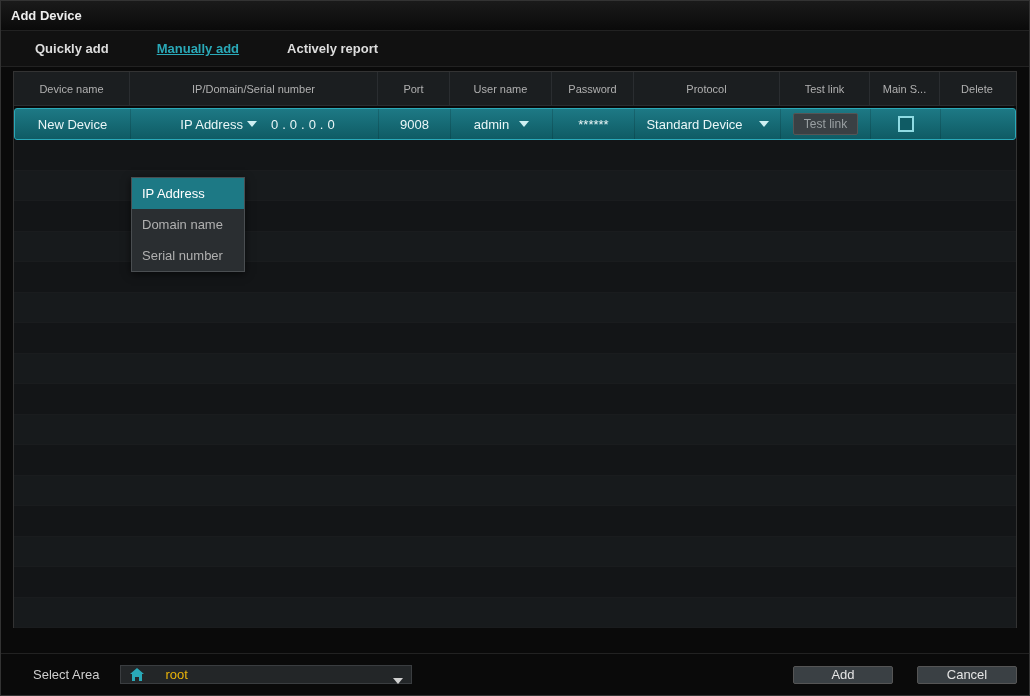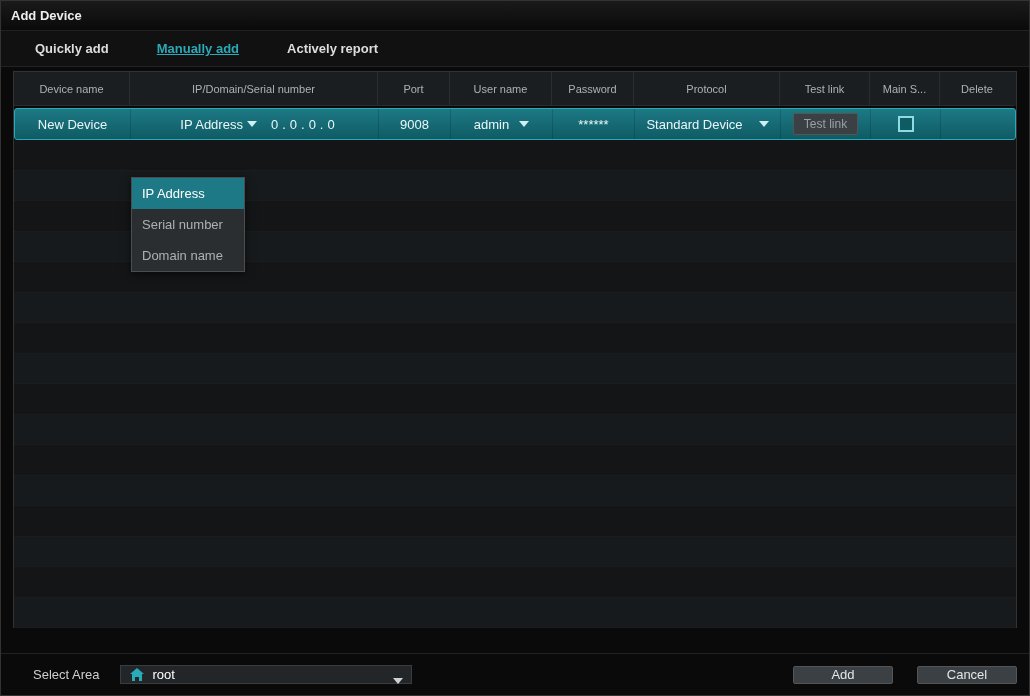--- a/index.html
+++ b/index.html
@@ -192,22 +192,22 @@
   }
   .footer .lbl { color: #cfcfcf; margin-right: 8px; margin-left: 20px;}
   .area-select {
     flex: 0 0 292px;
     height: 19px;
     background: #232628;
     border: 1px solid #3a3d40;
     display: flex;
     align-items: center;
     padding: 0 8px;
-    gap: 8px;
-    color: #ffffff;
+    gap: 21px;
+    color: #eab308;
     position: relative;
   }
   .area-select .chev-wrap {
     position: absolute;
     right: 8px;
     top: 50%;
     transform: translateY(-3px);
   }
   .home-icon svg { display: block; }
   .spacer { flex: 1; }
@@ -311,22 +311,22 @@
         <div class="erow"></div>
         <div class="erow"></div>
         <div class="erow"></div>
         <div class="erow"></div>
         <div class="erow"></div>
       </div>
     </div>
 
     <div class="dropdown">
       <div class="opt sel">IP Address</div>
+      <div class="opt">Domain name</div>
       <div class="opt">Serial number</div>
-      <div class="opt">Domain name</div>
     </div>
   </div>
 
   <div class="footer">
     <span class="lbl">Select Area</span>
     <div class="area-select">
       <span class="home-icon">
         <svg width="16" height="14" viewBox="0 0 16 14">
             <path d="M8 0 L15 6 L13 6 L13 13 L10 13 L10 9 L6 9 L6 13 L3 13 L3 6 L1 6 Z" fill="#2aa9b8"></path>
           </svg>

